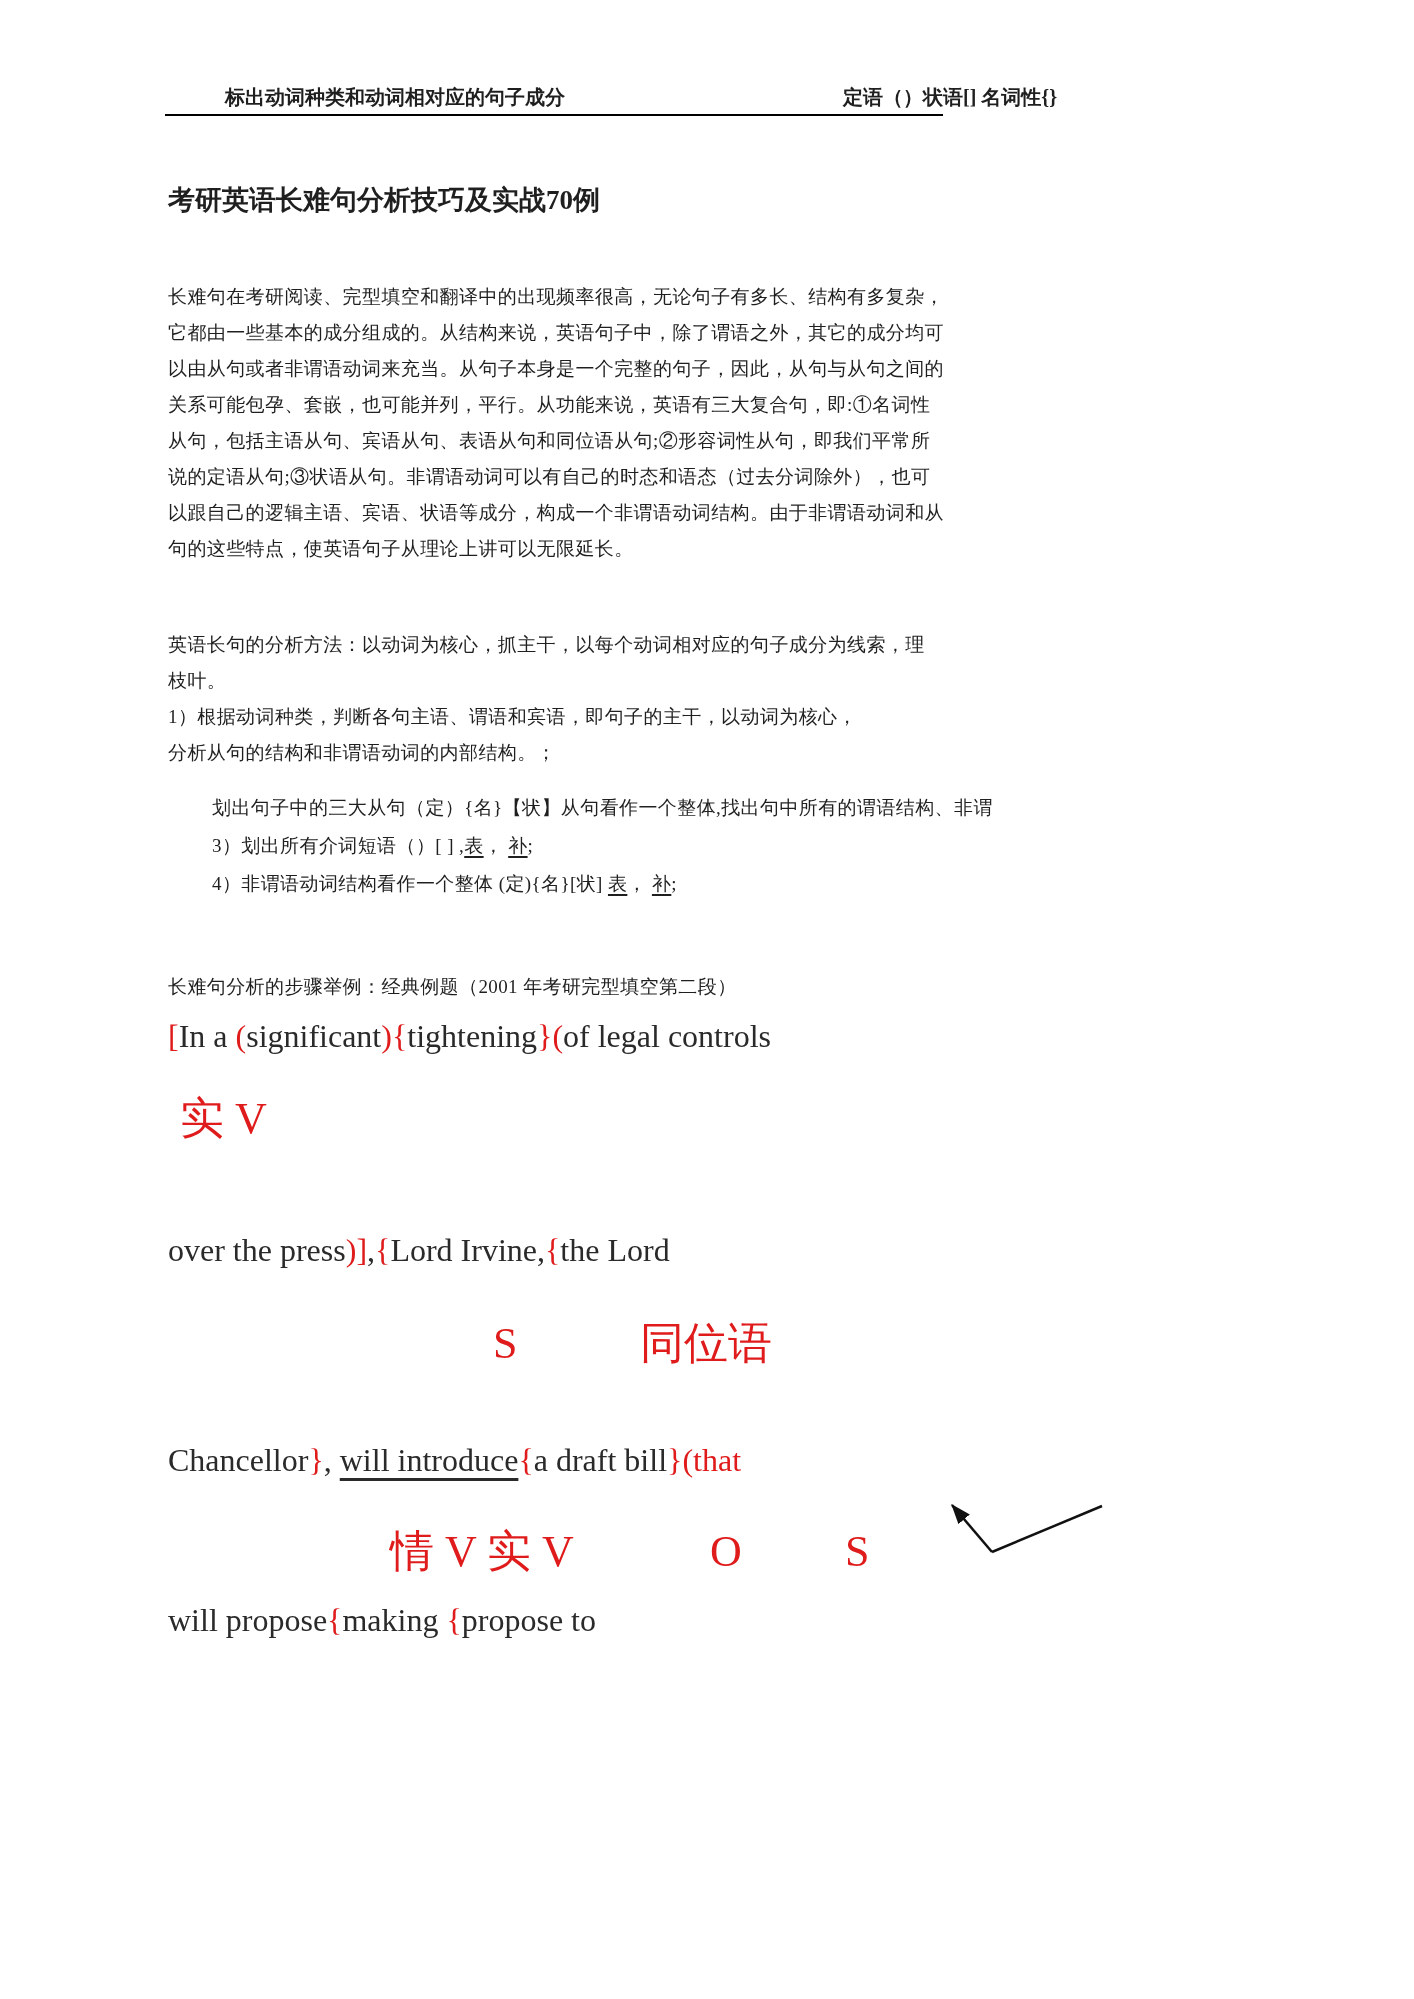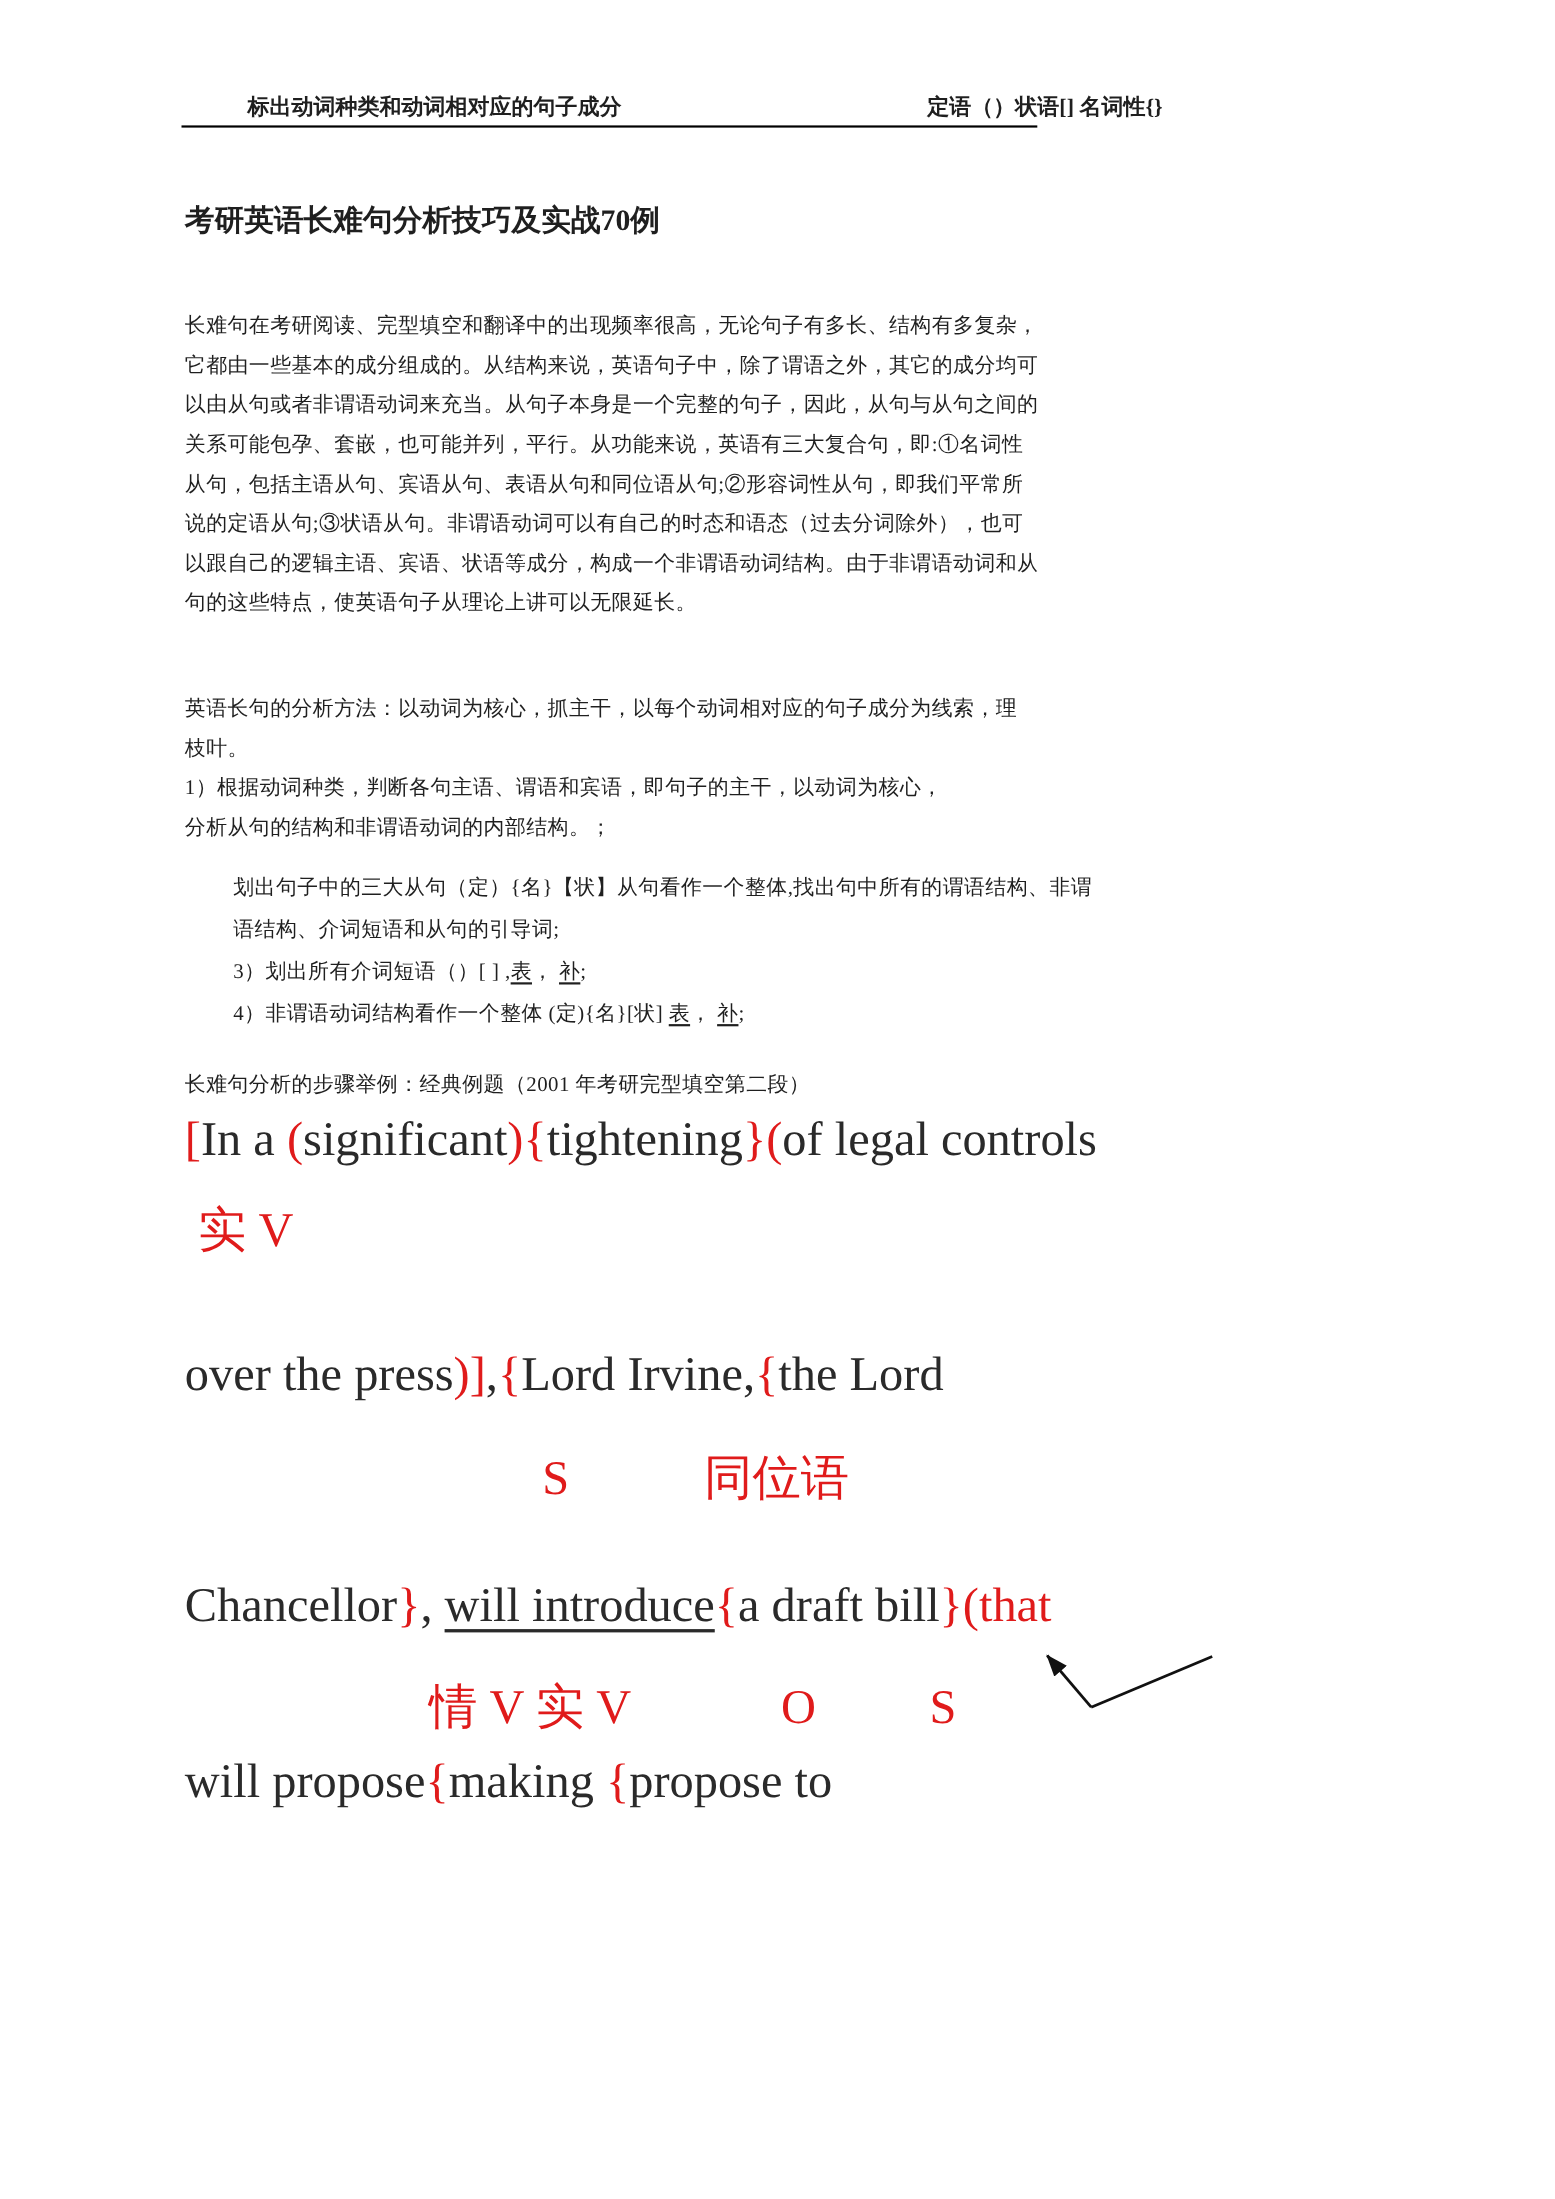--- a/index.html
+++ b/index.html
@@ -18,21 +18,21 @@
   
   .block { position:absolute; left:168px; width:790px; font-size:19px; letter-spacing:0.4px; }
   .block .ln { height:36px; line-height:36px; white-space:nowrap; }
   #intro   { top:279px; }
   #method  { top:627px; }
   #steps   { top:789px; }
   #steps .ln { height:38px; line-height:38px;margin-left:44px; }
   #caption { position:absolute; left:168px; top:969px; font-size:19px; letter-spacing:0.4px;
              height:36px; line-height:36px; white-space:nowrap; }
   
-  .sent { position:absolute; left:168px; font-size:44px; line-height:56px; white-space:nowrap; color:#2a2a2a; }
+  .sent { position:absolute; left:168px; font-size:32px; line-height:56px; white-space:nowrap; color:#2a2a2a; }
   #sent1 { top:1008px; }
   #sent2 { top:1222px; }
   #sent3 { top:1432px; }
   #sent4 { top:1592px; }
   
   .ann { position:absolute; left:168px; font-size:44px; line-height:58px; color:#e01b1b; white-space:nowrap; }
   #ann1 { top:1090px;margin-left:12px; }
   #ann2 { top:1315px; width:800px; height:58px; }
   #ann3 { top:1523px; width:800px; height:58px; }
   #ann4 { top:1686px; width:600px; height:58px; }
@@ -73,21 +73,20 @@
 
   <div id="method" class="block">
     <div class="ln"> 英语长句的分析方法：以动词为核心，抓主干，以每个动词相对应的句子成分为线索，理</div>
     <div class="ln">枝叶。</div>
     <div class="ln">1）根据动词种类，判断各句主语、谓语和宾语，即句子的主干，以动词为核心，</div>
     <div class="ln">分析从句的结构和非谓语动词的内部结构。；</div>
   </div>
 
   <div id="steps" class="block">
     <div class="ln">划出句子中的三大从句（定）{名}【状】从句看作一个整体,找出句中所有的谓语结构、非谓</div>
-    <div class="ln">语结构、介词短语和从句的引导词;</div>
     <div class="ln"><span>3）划出所有介词短语（）[ ] ,</span><span class="u">表</span><span>，  </span><span class="u">补</span><span>;</span></div>
     <div class="ln"><span>4）非谓语动词结构看作一个整体 (定){名}[状] </span><span class="u">表</span><span>，  </span><span class="u">补</span><span>;</span></div>
   </div>
 
   <div id="caption">长难句分析的步骤举例：经典例题（2001 年考研完型填空第二段）</div>
 
   <div id="sent1" class="sent"><span class="red">[</span><span>In a </span><span class="red">(</span><span>significant</span><span class="red">)</span><span class="red">{</span><span>tightening</span><span class="red">}</span><span class="red">(</span><span>of legal controls</span></div>
 
   <div id="ann1" class="ann">实 V</div>
 

